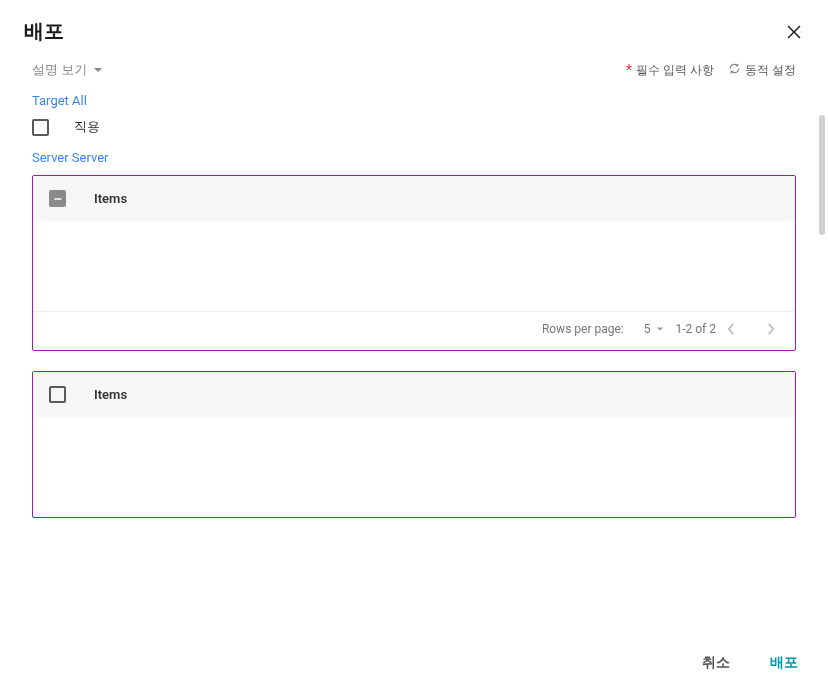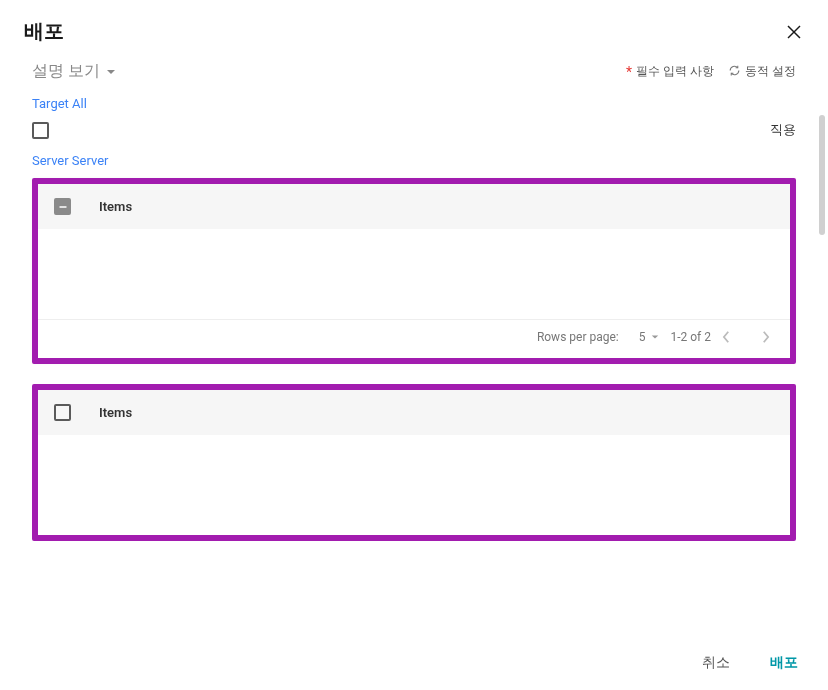--- a/index.html
+++ b/index.html
@@ -60,21 +60,21 @@
       justify-content: space-between;
       align-items: center;
       padding: 6px 8px;
       margin-bottom: 8px;
     }
     .desc-toggle {
       display: flex;
       align-items: center;
       gap: 6px;
       color: #888;
-      font-size: 16px;
+      font-size: 13px;
       cursor: pointer;
     }
     .desc-toggle svg {
       width: 10px;
       height: 10px;
       fill: #888;
     }
     .legend {
       display: flex;
       align-items: center;
@@ -101,21 +101,20 @@
     .section-label {
       font-size: 13px;
       color: #3b82f6;
       margin: 6px 8px 10px 8px;
     }
     .checkbox-row {
       display: flex;
       align-items: center;
       gap: 25px;
       margin: 0 8px 14px 8px;
-      justify-content: space-between;
     }
     .checkbox {
       width: 17px;
       height: 17px;
       border: 2px solid #5a5a5a;
       border-radius: 2px;
       cursor: pointer;
       flex-shrink: 0;
       display: flex;
       align-items: center;
@@ -135,21 +134,21 @@
       stroke: #fff;
       stroke-width: 3;
       fill: none;
     }
     .checkbox-label {
       font-size: 13px;
       color: #333;
     }
     .table-container {
       margin: 0 8px 20px 8px;
-      border: 6px solid #a21caf;
+      border: 1px solid #a21caf;
       border-radius: 2px;
     }
     .table-container.server {
       box-shadow: 0 0 3px rgba(0,0,0,0.04);
     }
     .table-header {
       display: flex;
       align-items: center;
       background: #f6f6f6;
       padding: 14px 16px;
@@ -232,20 +231,21 @@
     }
     .btn-text {
       font-size: 14px;
       cursor: pointer;
       background: none;
       border: none;
       font-family: inherit;
     }
     .btn-cancel {
       color: #555;
+      font-weight: bold;
     }
     .btn-primary {
       color: #0097a7;
       font-weight: 600;
     }
   </style>
 </head>
 <body>
 
 <div class="dialog-header">

